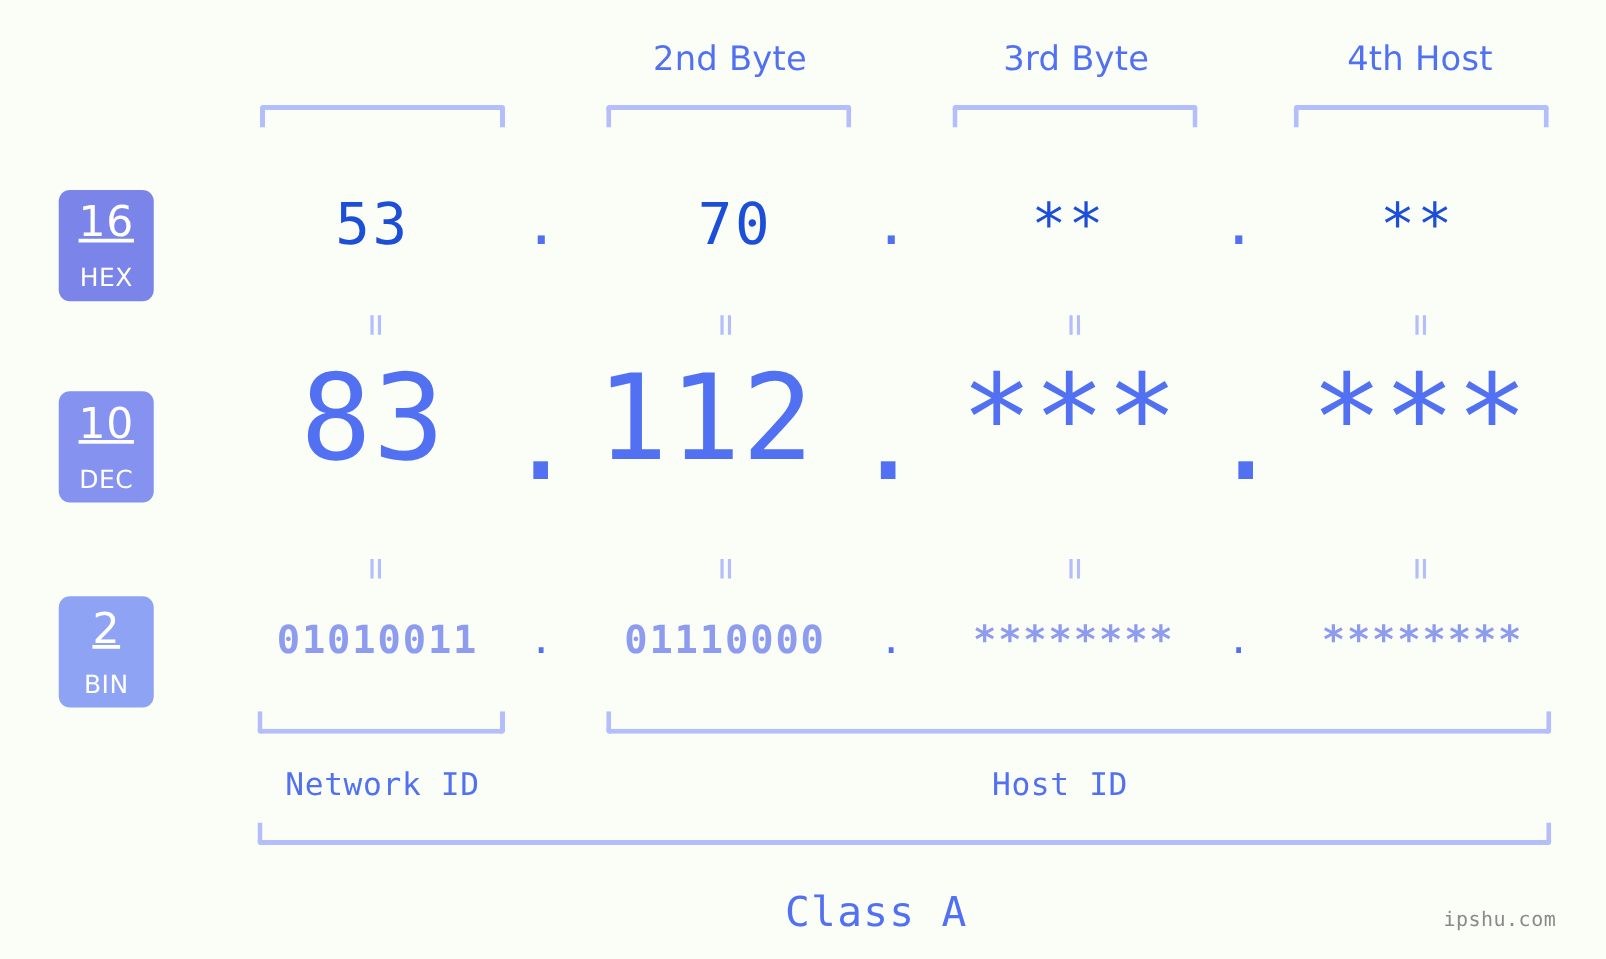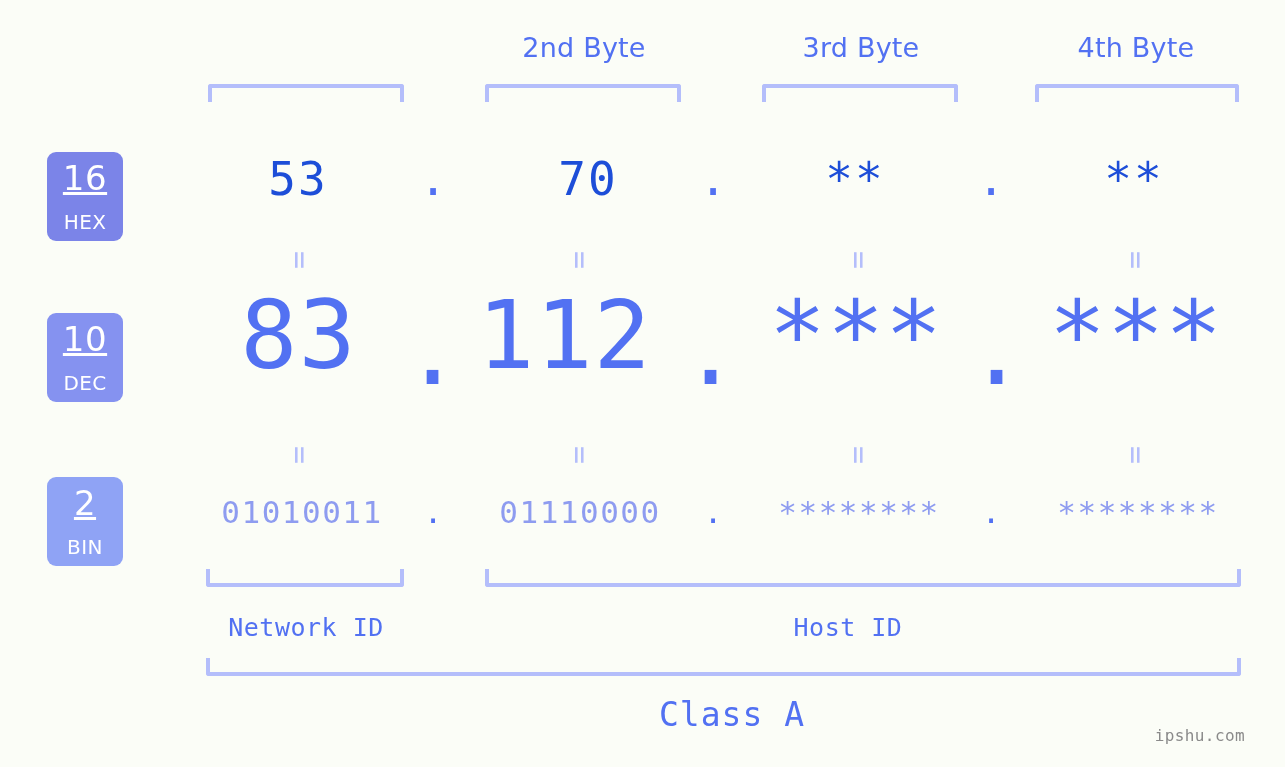--- a/index.html
+++ b/index.html
@@ -119,20 +119,21 @@
     color: #5271f2;
     font-family: "DejaVu Sans Mono", monospace;
   }
 
   
   .row-bin .value-cell {
     top: 494px;
     font-size: 31px;
     color: #8e9cf0;
     letter-spacing: 1.5px;
+    font-weight: bold;
   }
   .row-bin .dot {
     position: absolute;
     top: 494px;
     font-size: 31px;
     color: #5271f2;
     font-family: "DejaVu Sans Mono", monospace;
   }
 
   
@@ -153,47 +154,48 @@
     text-align: center;
     font-family: "DejaVu Sans Mono", monospace;
     font-size: 25px;
     color: #5271f2;
     white-space: nowrap;
     letter-spacing: 0.5px;
   }
 
   .class-label {
     position: absolute;
-    text-align: center;
+    text-align: left;
     font-family: "DejaVu Sans Mono", monospace;
     font-size: 33px;
     color: #5271f2;
     white-space: nowrap;
     letter-spacing: 1px;
+    margin-top: 15px;
   }
 
   
   #watermark {
     position: absolute;
     right: 40px;
     bottom: 22px;
     font-family: "DejaVu Sans Mono", monospace;
     font-size: 16px;
     color: #8a8a8a;
     letter-spacing: 0.4px;
   }
 </style>
 </head>
 <body>
 
 <div id="stage">
 
   <div class="byte-header" style="left:478px; width:212px;">2nd Byte</div>
   <div class="byte-header" style="left:755px; width:212px;">3rd Byte</div>
-  <div class="byte-header" style="left:1030px; width:212px;">4th Byte</div>
+  <div class="byte-header" style="left:1030px; width:212px;">4th Host</div>
 
   <div class="bracket down" style="left:208px; top:84px; width:188px;"></div>
   <div class="bracket down" style="left:485px; top:84px; width:188px;"></div>
   <div class="bracket down" style="left:762px; top:84px; width:188px;"></div>
   <div class="bracket down" style="left:1035px; top:84px; width:196px;"></div>
 
   <div class="badge" id="badge-hex">
     <span class="radix">16</span>
     <span class="radix-name">HEX</span>
   </div>

